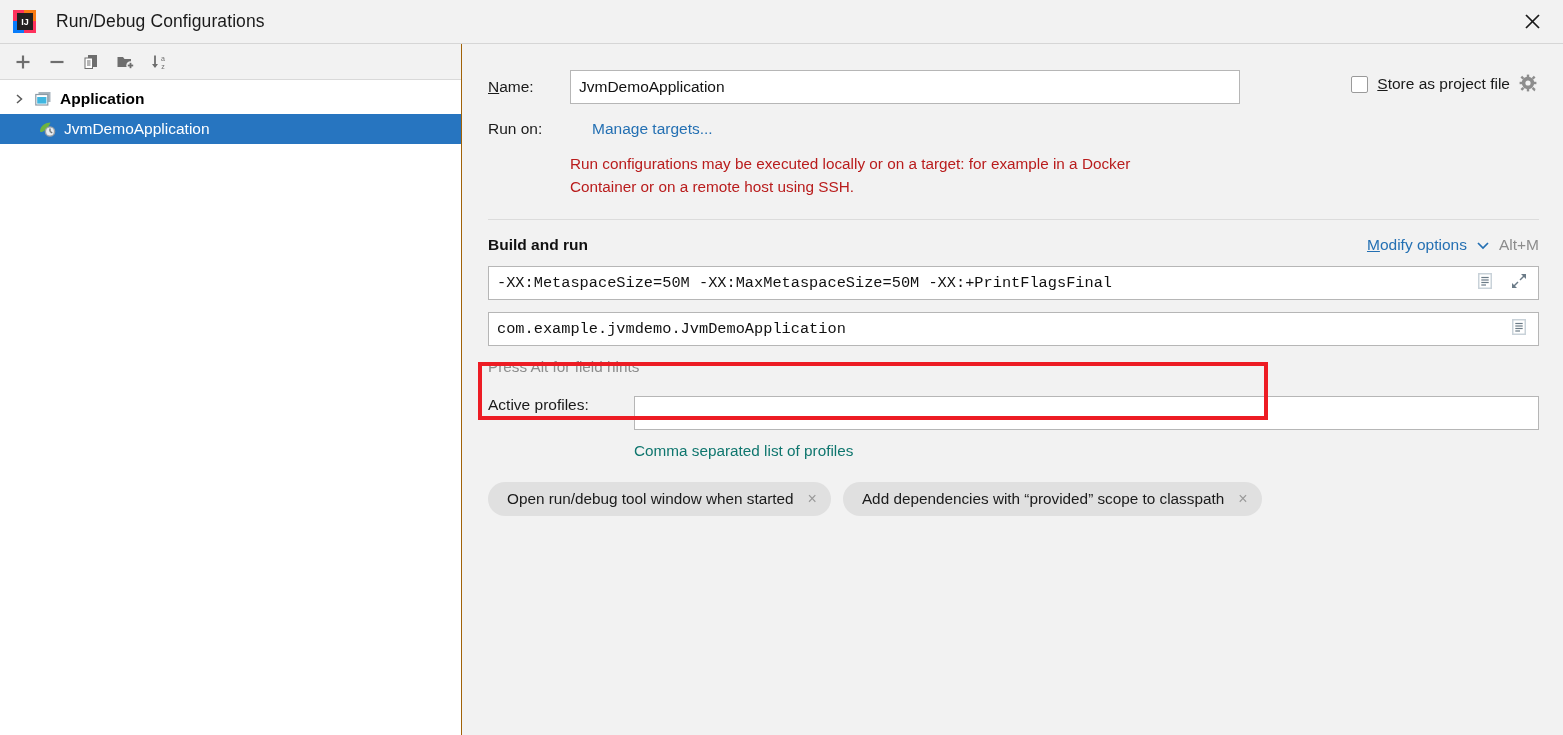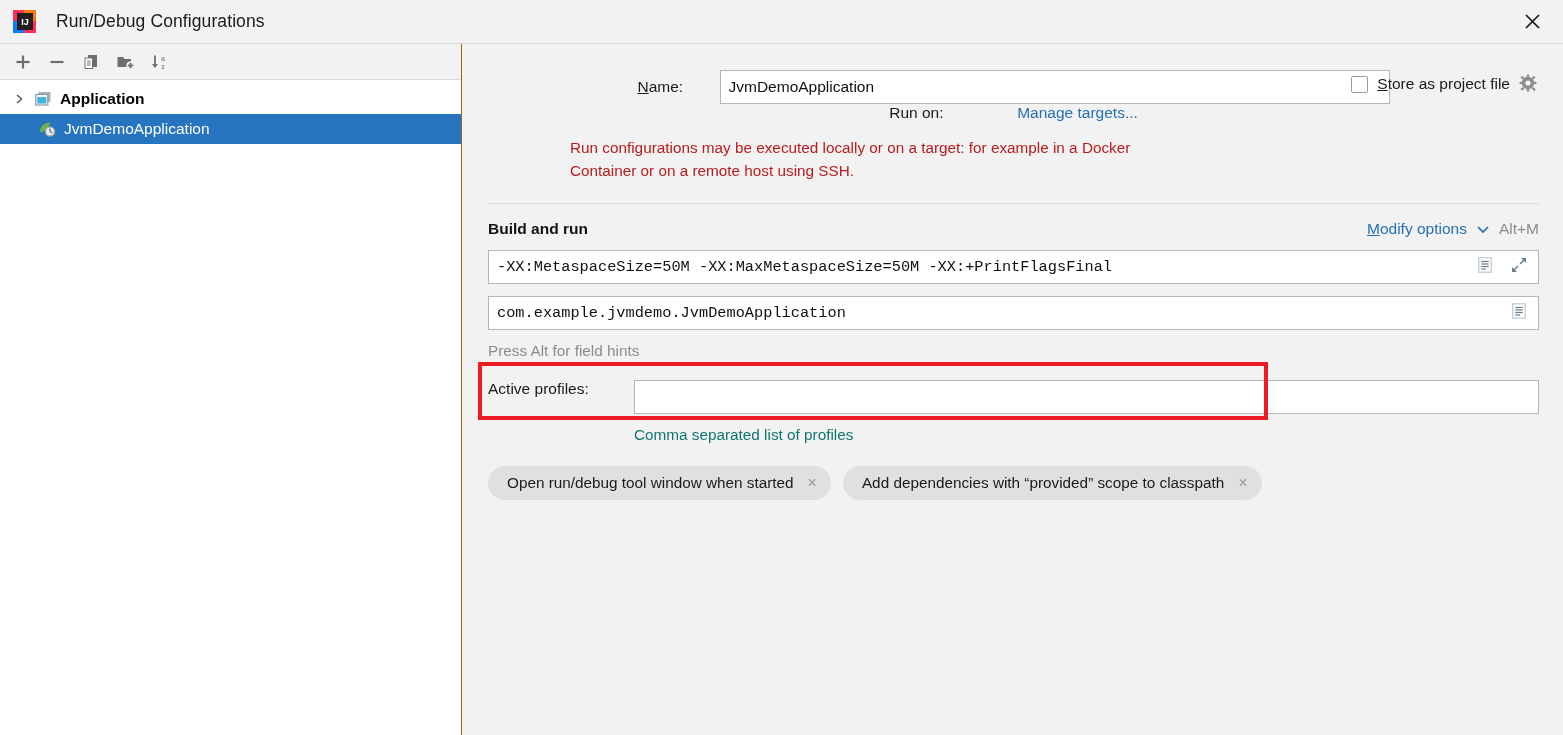--- a/index.html
+++ b/index.html
@@ -80,21 +80,21 @@
   .tree-label { line-height: 1; }
 
   
   .right-pane {
     flex: 1 1 auto; background: #f2f2f2;
     position: relative;
     padding: 0 24px 0 26px;
     overflow: hidden;
   }
 
-  .row { display: flex; align-items: center; justify-content: center; }
+  .row { display: flex; align-items: center; }
 
   .lbl { font-size: 15.5px; color: #1a1a1a; }
   .lbl u { text-decoration: underline; }
 
   .name-row { margin-top: 26px; }
   .name-label { width: 82px; flex:0 0 82px; }
   .text-input {
     height: 34px;
     background: #ffffff;
     border: 1px solid #b6b6b6;
@@ -112,21 +112,21 @@
     font-size: 15.5px; color: #1a1a1a;
   }
   .checkbox {
     width: 17px; height: 17px;
     border: 1px solid #9a9a9a;
     background: #fff; border-radius: 2px;
     flex: 0 0 17px;
   }
   .gear-ico { width: 20px; height: 20px; position: relative; display:block; }
 
-  .runon-row { margin-top: 0; gap: 24px; }
+  .runon-row { margin-top: 16px; }
   .runon-label { width: 82px; flex:0 0 82px; }
   .combo {
     width: 272px; flex: 0 0 272px; height: 34px;
     background: #fff; border: 1px solid #b6b6b6;
     display: flex; align-items: center;
     padding: 0 8px 0 10px;
     font-size: 15.5px; color: #111;
     position: relative;
   }
   .combo .home-ico { margin-right: 9px; display:flex; }

